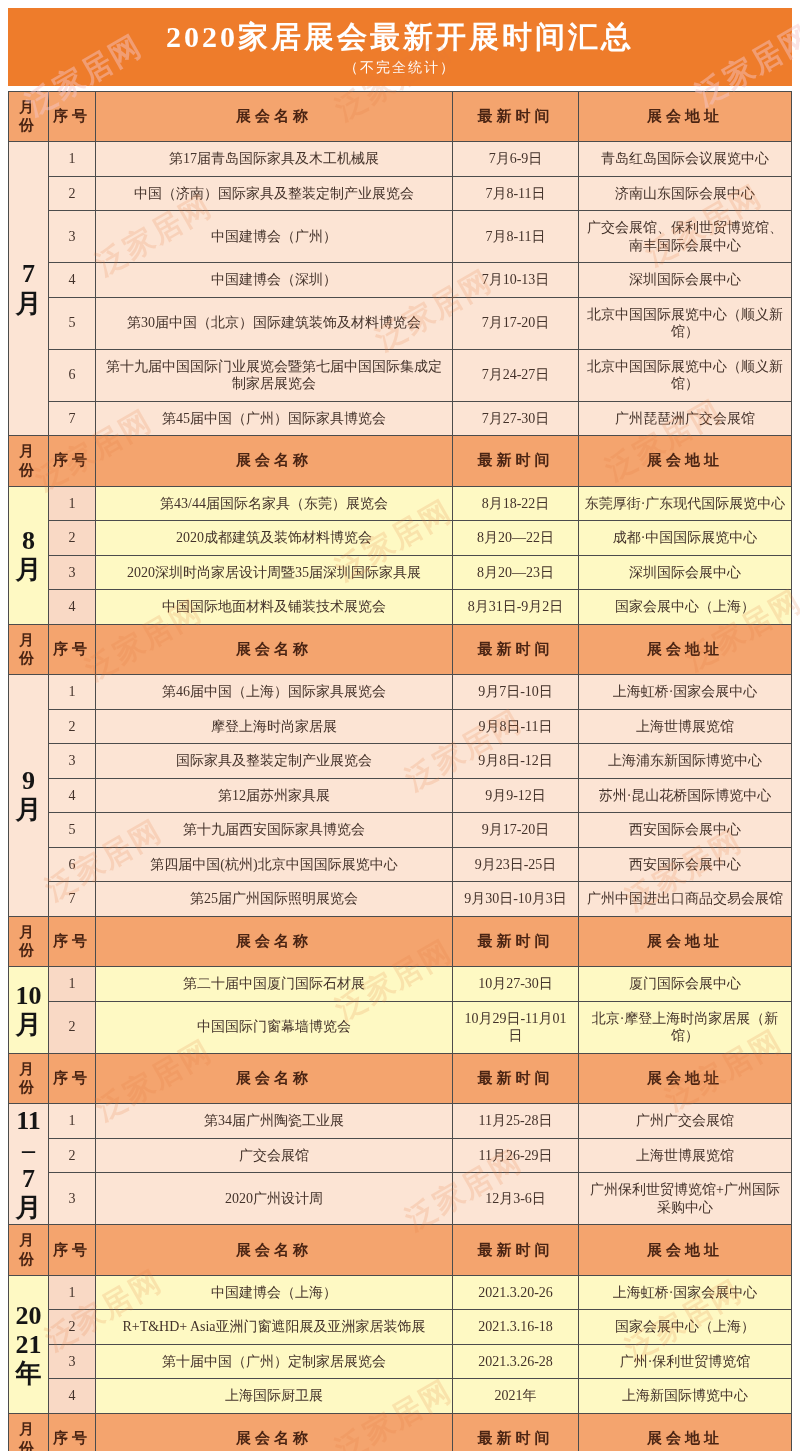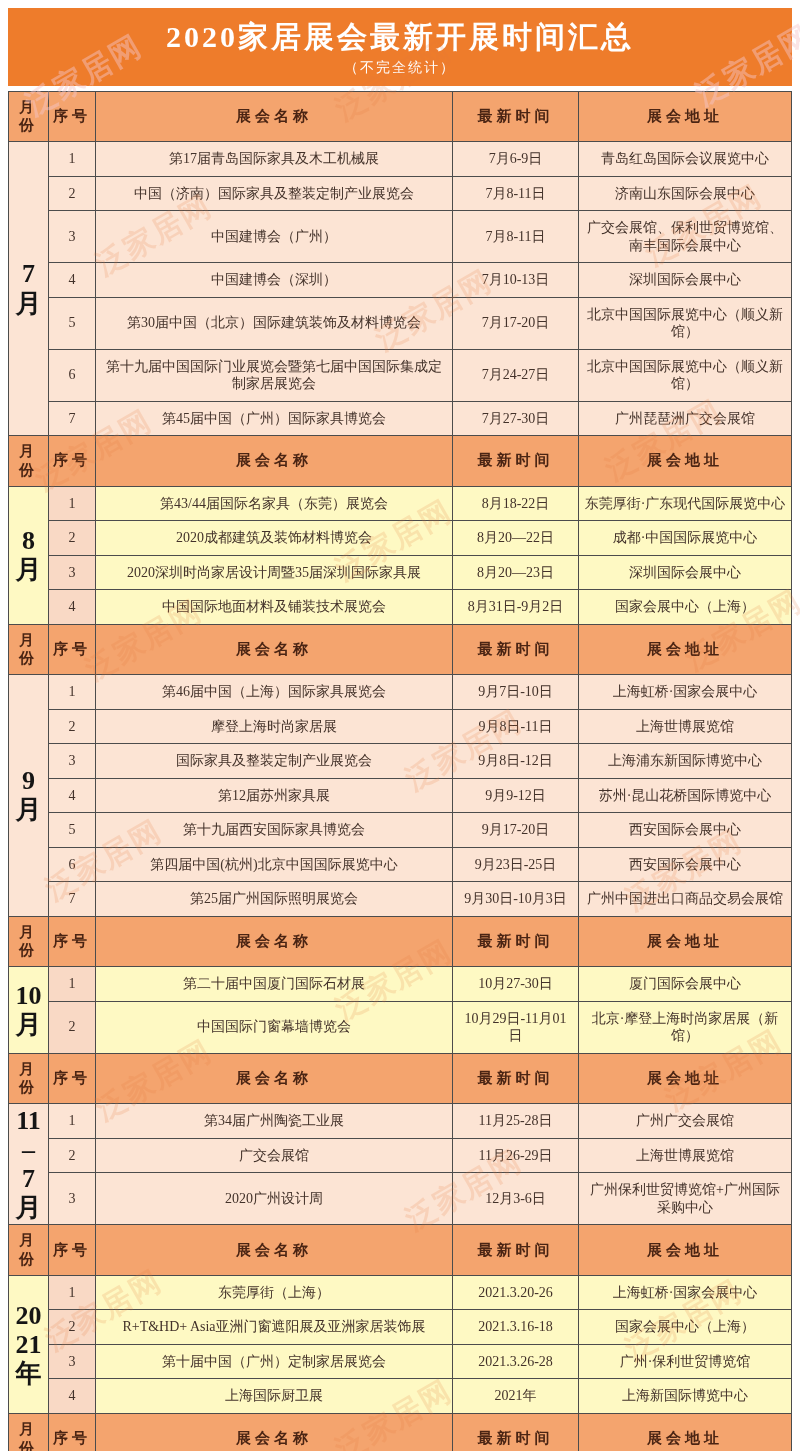--- a/index.html
+++ b/index.html
@@ -301,21 +301,21 @@
           <td class="hdr">最新时间</td>
           <td class="hdr">展会地址</td>
         </tr>
         <tr>
           <td rowspan="4" class="month c-white">
             <span>20</span>
             <span>21</span>
             <span>年</span>
           </td>
           <td class="c-no">1</td>
-          <td class="c-white">东莞厚街（上海）</td>
+          <td class="c-white">中国建博会（上海）</td>
           <td class="c-white">2021.3.20-26</td>
           <td class="c-white">上海虹桥·国家会展中心</td>
         </tr>
         <tr>
           <td class="c-no">2</td>
           <td class="c-white">R+T&amp;HD+ Asia亚洲门窗遮阳展及亚洲家居装饰展</td>
           <td class="c-white">2021.3.16-18</td>
           <td class="c-white">国家会展中心（上海）</td>
         </tr>
         <tr>

